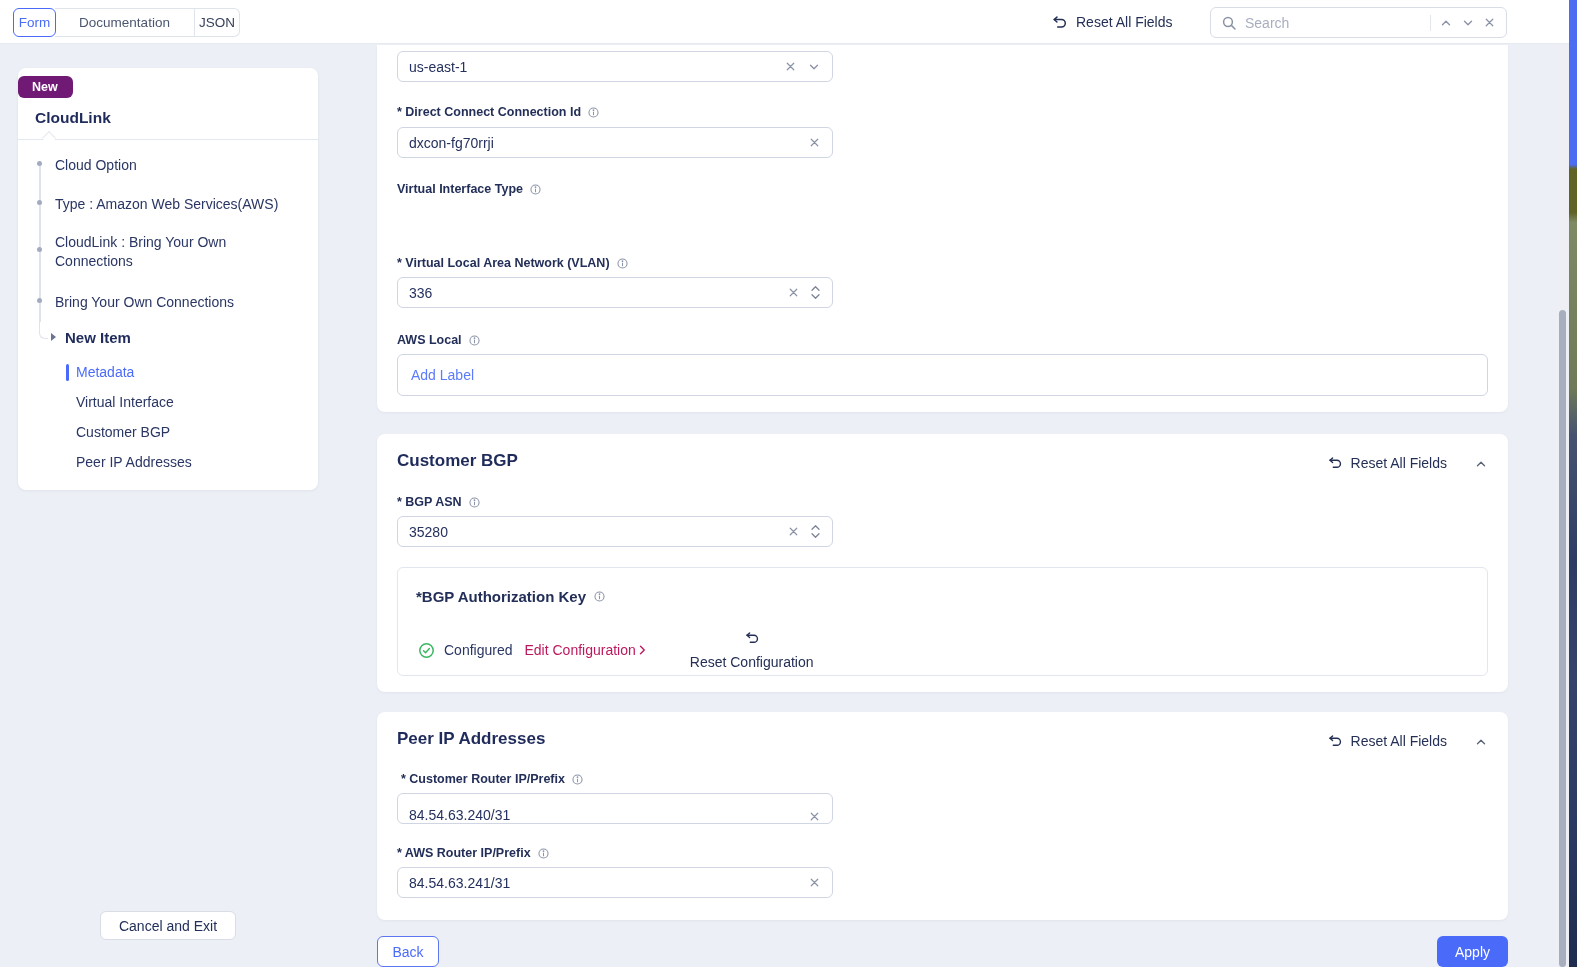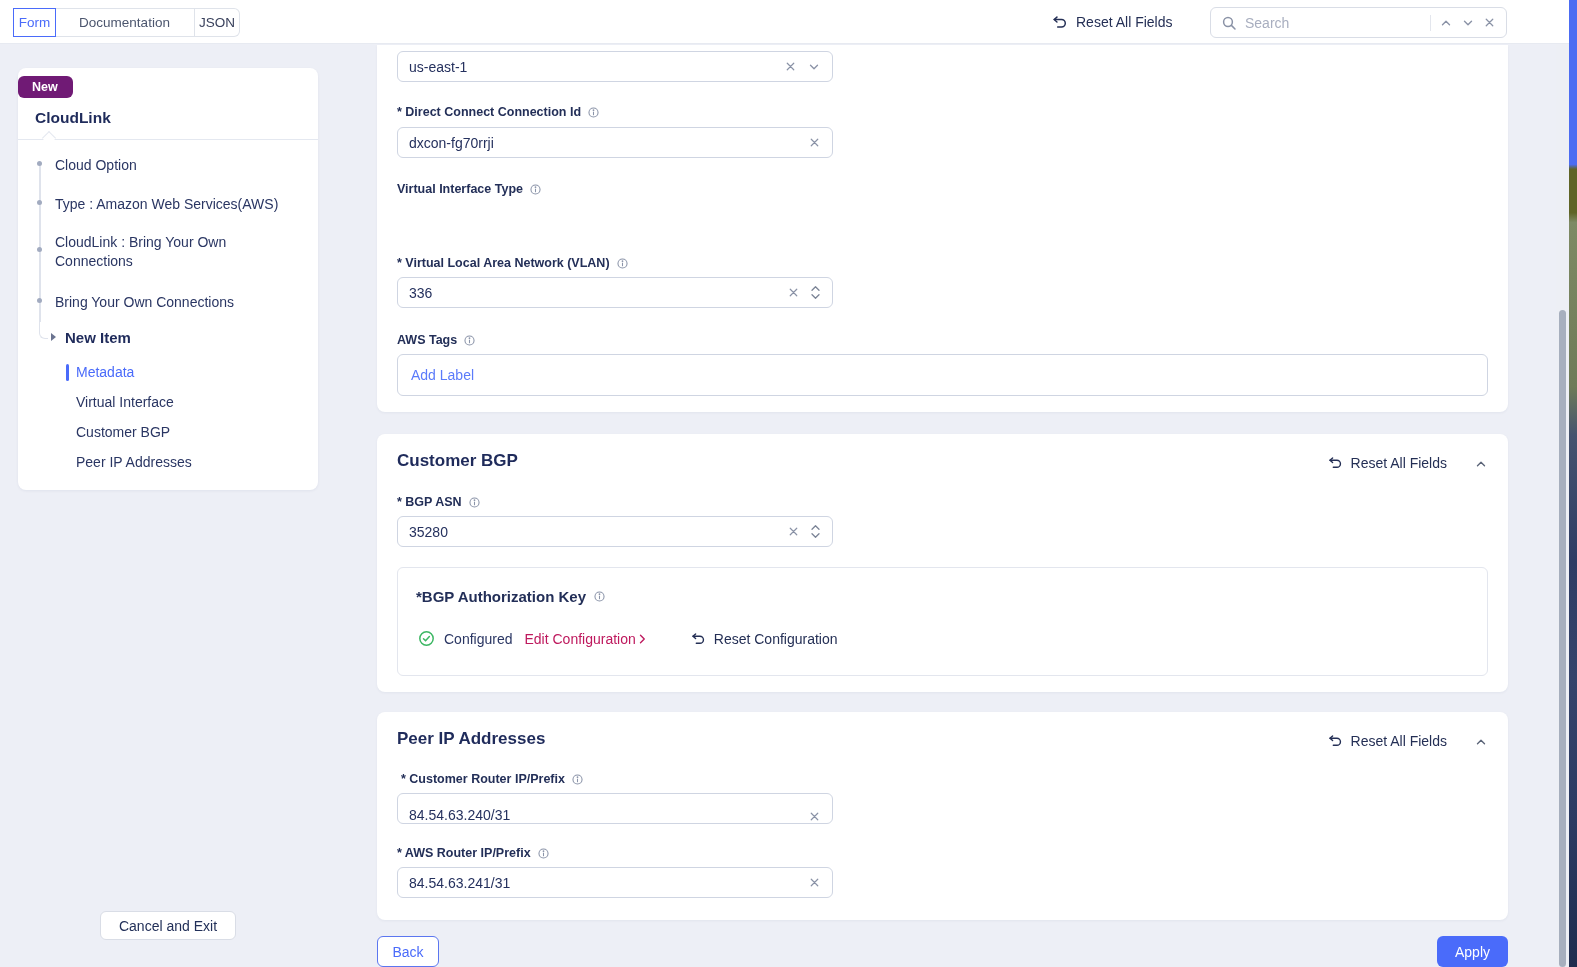--- a/index.html
+++ b/index.html
@@ -17,21 +17,21 @@
     position:absolute; left:0; top:0; width:1569px; height:44px;
     background:#ffffff; border-bottom:1px solid #e7eaf1;
   }
   .tab-group { position:absolute; left:13px; top:8px; display:flex; height:29px; }
   .tab {
     display:flex; align-items:center; justify-content:center;
     font-size:13.5px; background:#fff; cursor:pointer; color:#4c566e;
     border-top:1px solid #dfe3ea; border-bottom:1px solid #dfe3ea; border-right:1px solid #dfe3ea;
   }
   .tab-active {
-    width:43px; border:1px solid #4a6bfa; border-radius:0; color:#4a6bfa; z-index:2;
+    width:43px; border:1px solid #4a6bfa; border-radius:6px; color:#4a6bfa; z-index:2;
   }
   .tab-mid { width:140px; margin-left:-1px; }
   .tab-last { width:45px; border-radius:0 6px 6px 0; color:#39415c; }
 
   .hdr-reset {
     position:absolute; left:1051px; top:0; height:44px; display:flex; align-items:center; gap:8px;
     color:#242f55; font-size:14px; cursor:pointer;
   }
   .search-box {
     position:absolute; left:1210px; top:7px; width:297px; height:31px;
@@ -137,21 +137,21 @@
     position:absolute; left:20px; top:133px; width:1091px; height:109px;
     border:1px solid #e3e6ee; border-radius:6px; background:#fff;
   }
   .auth-title {
     position:absolute; left:18px; top:20px; display:flex; align-items:center; gap:7px;
     font-size:15px; font-weight:600; color:#232f58;
   }
   .auth-row { position:absolute; left:20px; top:62px; display:flex; align-items:center; font-size:14px; }
   .auth-status { color:#2a3663; margin-left:9px; }
   .edit-link { color:#be185d; margin-left:12px; display:flex; align-items:center; gap:0; cursor:pointer; }
-  .reset-cfg { color:#242f55; margin-left:42px; display:flex; align-items:center; gap:8px; cursor:pointer; }
+  .reset-cfg { color:#242f55; margin-left:42px; display:flex; align-items:center; gap:8px; cursor:pointer;flex-direction:column; }
 
   .back-btn {
     position:absolute; left:377px; top:936px; width:62px; height:31px;
     background:#fff; border:1px solid #5b76f0; border-radius:6px;
     color:#4a6bfa; font-size:14px; font-family:inherit; cursor:pointer;
   }
   .apply-btn {
     position:absolute; left:1437px; top:936px; width:71px; height:31px;
     background:#4a6bfa; border:none; border-radius:6px;
     color:#fff; font-size:14px; font-family:inherit; cursor:pointer;
@@ -317,21 +317,21 @@
         </span>
         <span class="ic">
           <svg width="11" height="7" viewBox="0 0 12 8" fill="none" stroke="currentColor" stroke-width="1.5" stroke-linecap="round" stroke-linejoin="round">
               <path d="M2 2l4 4 4-4"></path>
             </svg>
         </span>
       </span>
     </div>
 
     <div class="f-label" style="left:20px; top:288px;">
-      <span>AWS Tags</span>
+      <span>AWS Local</span>
       <span class="ic info-ic">
         <svg width="13" height="13" viewBox="0 0 16 16" fill="none" stroke="currentColor" stroke-width="1.3" stroke-linecap="round">
             <circle cx="8" cy="8" r="5.6"></circle>
             <path d="M8 7.3v3.4"></path>
             <circle cx="8" cy="5.1" r="0.4" fill="currentColor"></circle>
           </svg>
       </span>
     </div>
     <div class="tags-box" style="top:309px;">
       <span class="add-label">Add Label</span>

